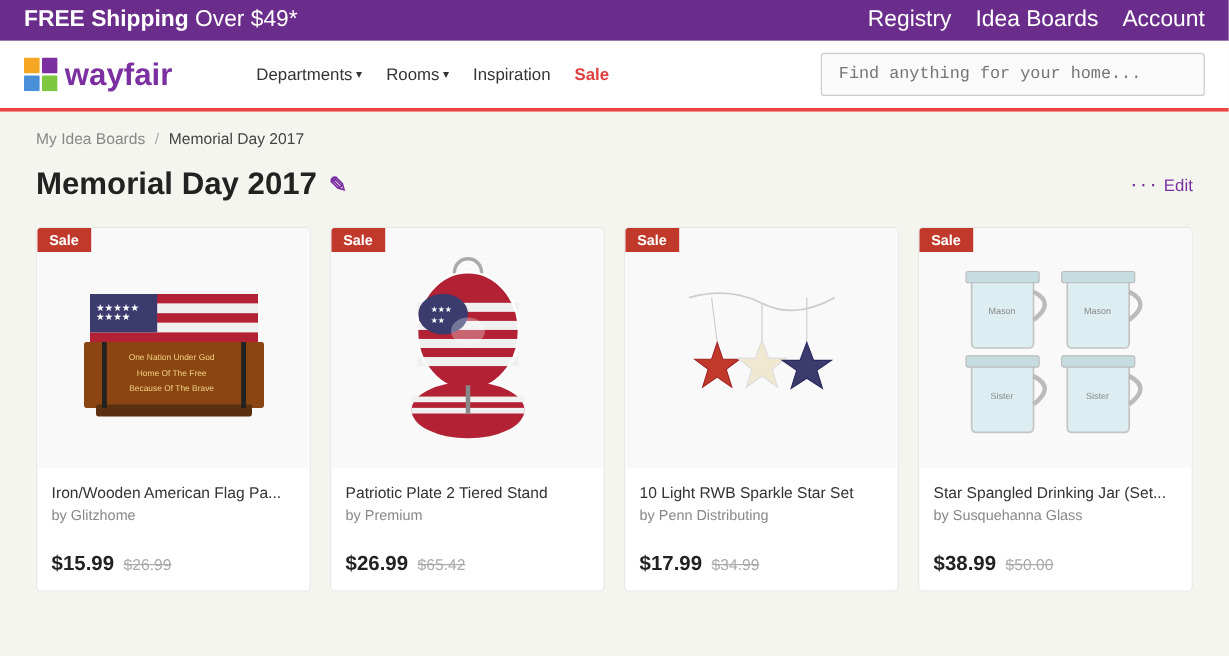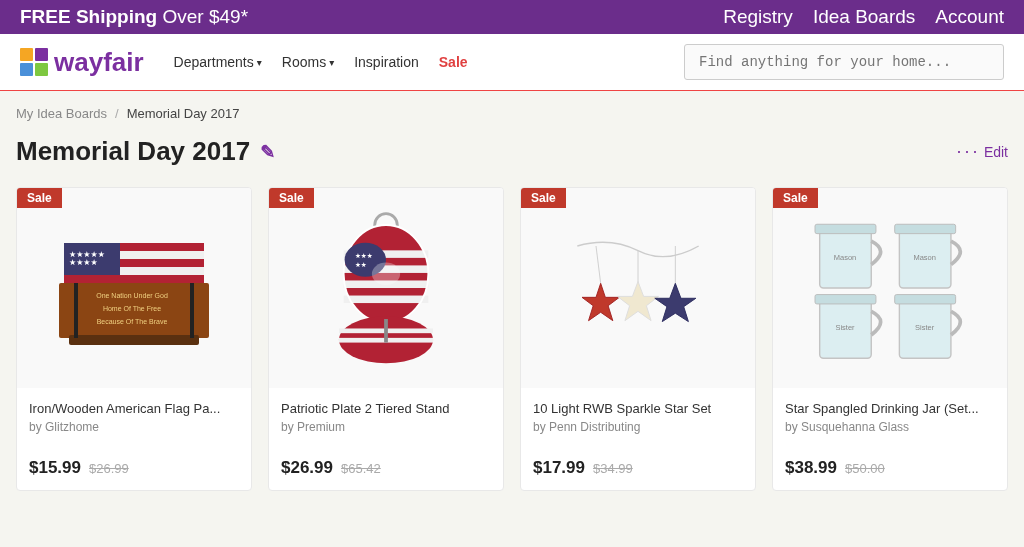--- a/index.html
+++ b/index.html
@@ -19,41 +19,42 @@
     .top-bar-left strong { font-weight: bold; }
     .top-bar-right { display: flex; gap: 20px; }
     .top-bar-right a { color: white; text-decoration: none; cursor: pointer; }
 
     
     .nav-bar {
       background: white;
       display: flex;
       align-items: center;
       padding: 10px 20px;
-      border-bottom: 1px solid #ef4444;
+      border-bottom: 3px solid #ef4444;
       gap: 30px;
     }
     .logo {
       display: flex;
       align-items: center;
       gap: 6px;
       font-size: 26px;
       font-weight: bold;
       color: #7b2fa0;
       cursor: pointer;
     }
     .logo-icon {
       width: 28px;
       height: 28px;
     }
     .nav-links {
       display: flex;
       align-items: center;
       gap: 20px;
       font-size: 14px;
+      margin-left: 40px;
     }
     .nav-links a {
       color: #333;
       text-decoration: none;
       cursor: pointer;
       display: flex;
       align-items: center;
       gap: 3px;
     }
     .nav-links a.sale { color: #e04040; font-weight: bold; }
@@ -69,21 +70,21 @@
       border: 1px solid #ccc;
       border-radius: 3px;
       font-size: 14px;
       color: #999;
       background: #fafafa;
       font-family: Liberation Mono, monospace;
     }
 
     
     .content {
-      padding: 15px 16px;
+      padding: 15px 30px;
     }
     .breadcrumb {
       font-size: 13px;
       color: #888;
       margin-bottom: 15px;
       display: flex;
       align-items: center;
       gap: 8px;
     }
     .breadcrumb a { color: #888; text-decoration: none; cursor: pointer; }

